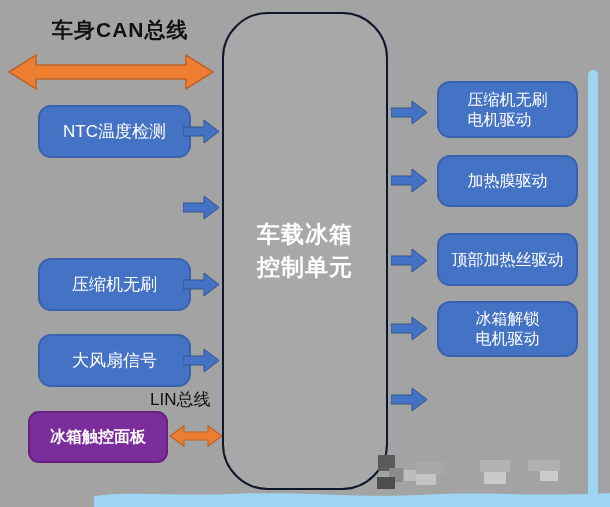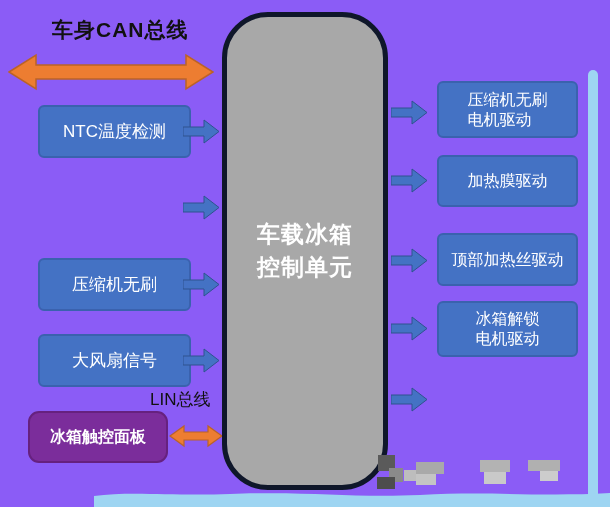--- a/index.html
+++ b/index.html
@@ -1,20 +1,20 @@
 <!DOCTYPE html>
 <html><head>
 <meta charset="utf-8">
 <style>
   * { margin:0; padding:0; box-sizing:border-box; }
   html,body { background:#ffffff; }
   body { font-family:"Liberation Sans","DejaVu Sans",sans-serif; }
   .canvas {
     position:relative; width:610px; height:507px;
-    background:#8b5cf6; overflow:hidden;
+    background:#a3a3a3; overflow:hidden;
   }
   .abs { position:absolute; }
 
   
   .frame-vbar {
     left:588px; top:70px; width:10px; height:437px;
     background:#9ED5F2; border-radius:5px 5px 0 0;
   }
   .frame-bottom { left:0; top:485px; width:610px; height:22px; }
 
@@ -27,35 +27,35 @@
     left:150px; top:388px; font-size:17px; font-weight:normal; color:#111;
   }
 
   
   .node {
     display:flex; align-items:center; justify-content:center;
     color:#ffffff; text-align:center; white-space:pre-line;
     line-height:1.25;
   }
   .blue-box {
-    background:#4472C4; border:2px solid #3A62AE; border-radius:6px;
+    background:#4472C4; border:2px solid #3A62AE; border-radius:13px;
     font-size:17px;
     justify-content:center;
   }
   .left-box  { left:38px;  width:153px; height:53px; }
   .right-box { left:437px; width:141px; font-size:16px; }
   .right-box .multiline { text-align:left; }
   .purple-box {
     left:28px; top:411px; width:140px; height:52px;
     background:#7B2D9B; border:2px solid #66217f; border-radius:11px;
     font-size:16px; font-weight:bold;font-family:Liberation Serif, serif;
   }
   .gray-unit {
     left:222px; top:12px; width:166px; height:478px;
-    background:#A8A8A8; border:5px solid #0f172a; border-radius:46px;
+    background:#A8A8A8; border:2px solid #0f172a; border-radius:46px;
     display:flex; align-items:center; justify-content:center;
     color:#ffffff; font-size:23px; font-weight:bold; text-align:center;
     white-space:pre-line; line-height:1.45; letter-spacing:1px;
   }
 
   
   .wm { position:absolute; }
 
   svg { display:block; }
 </style>

